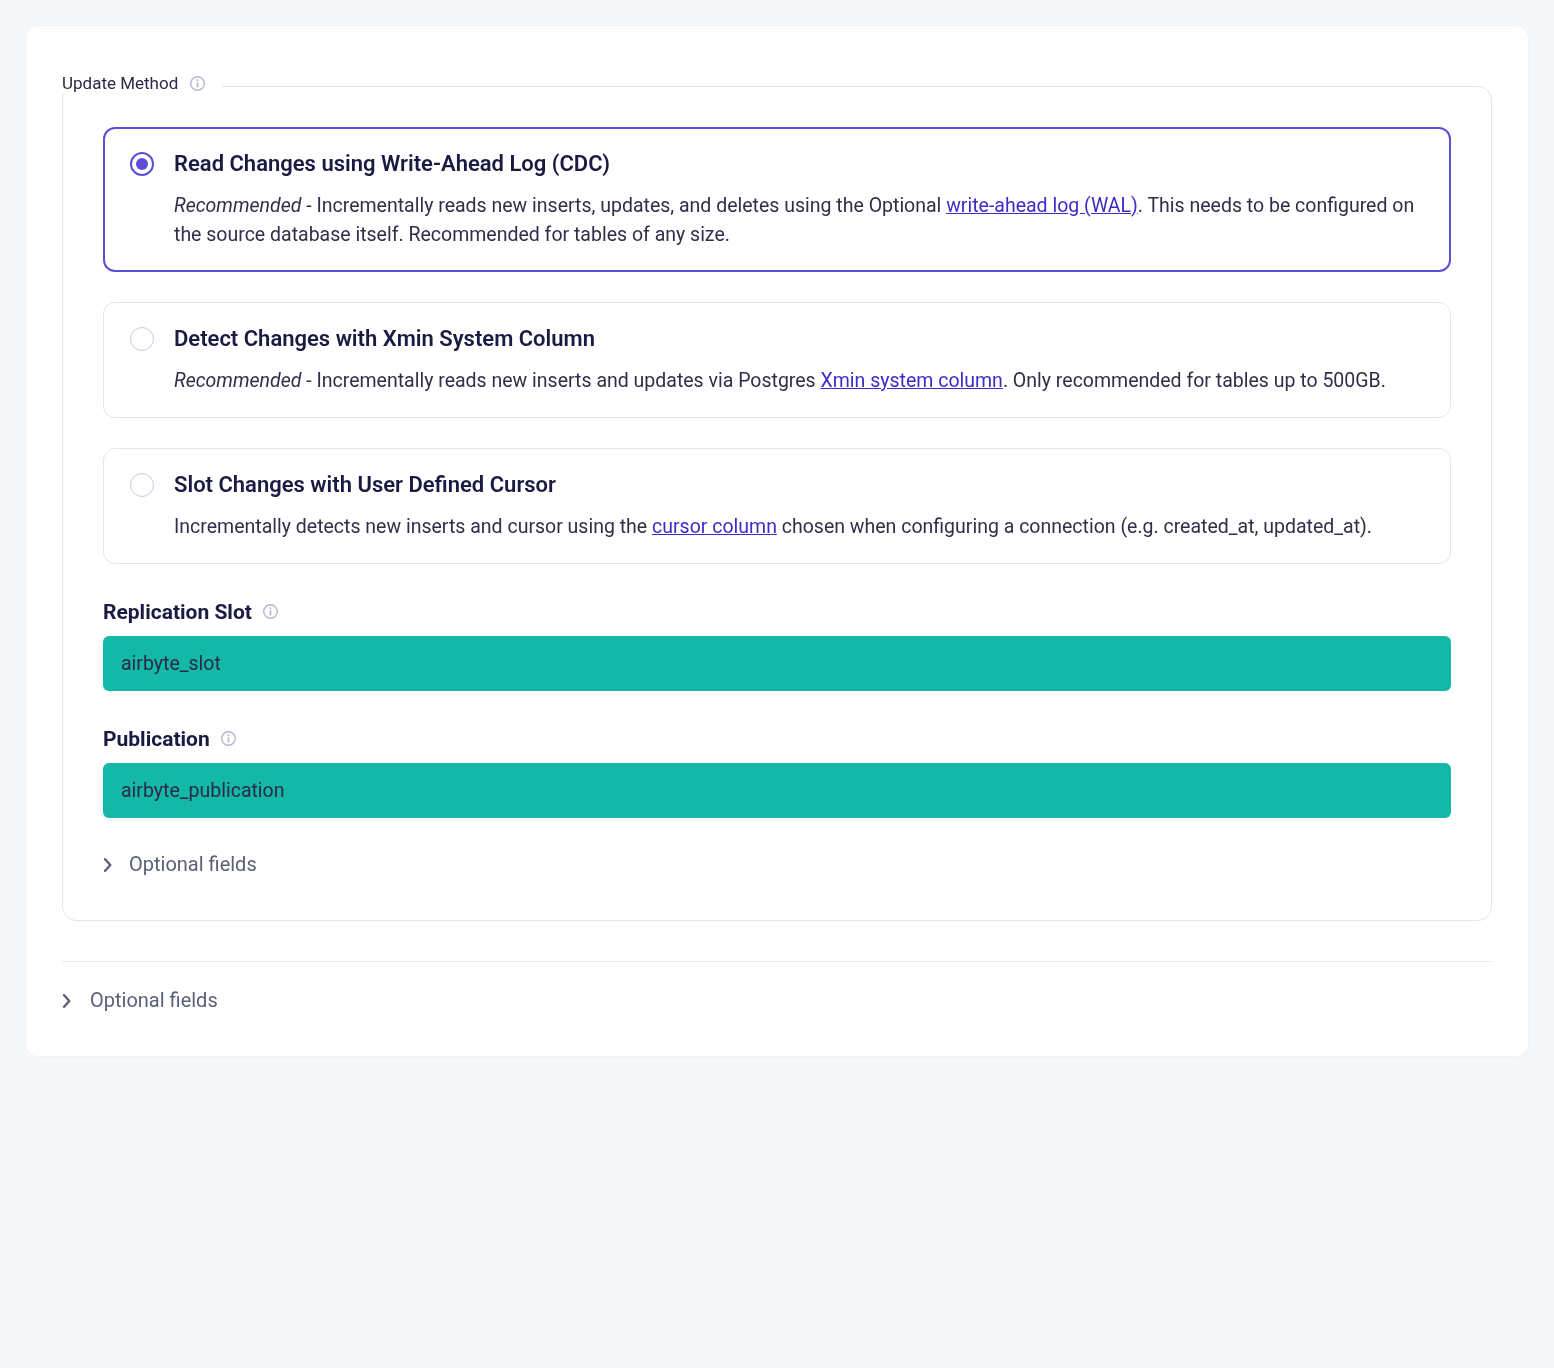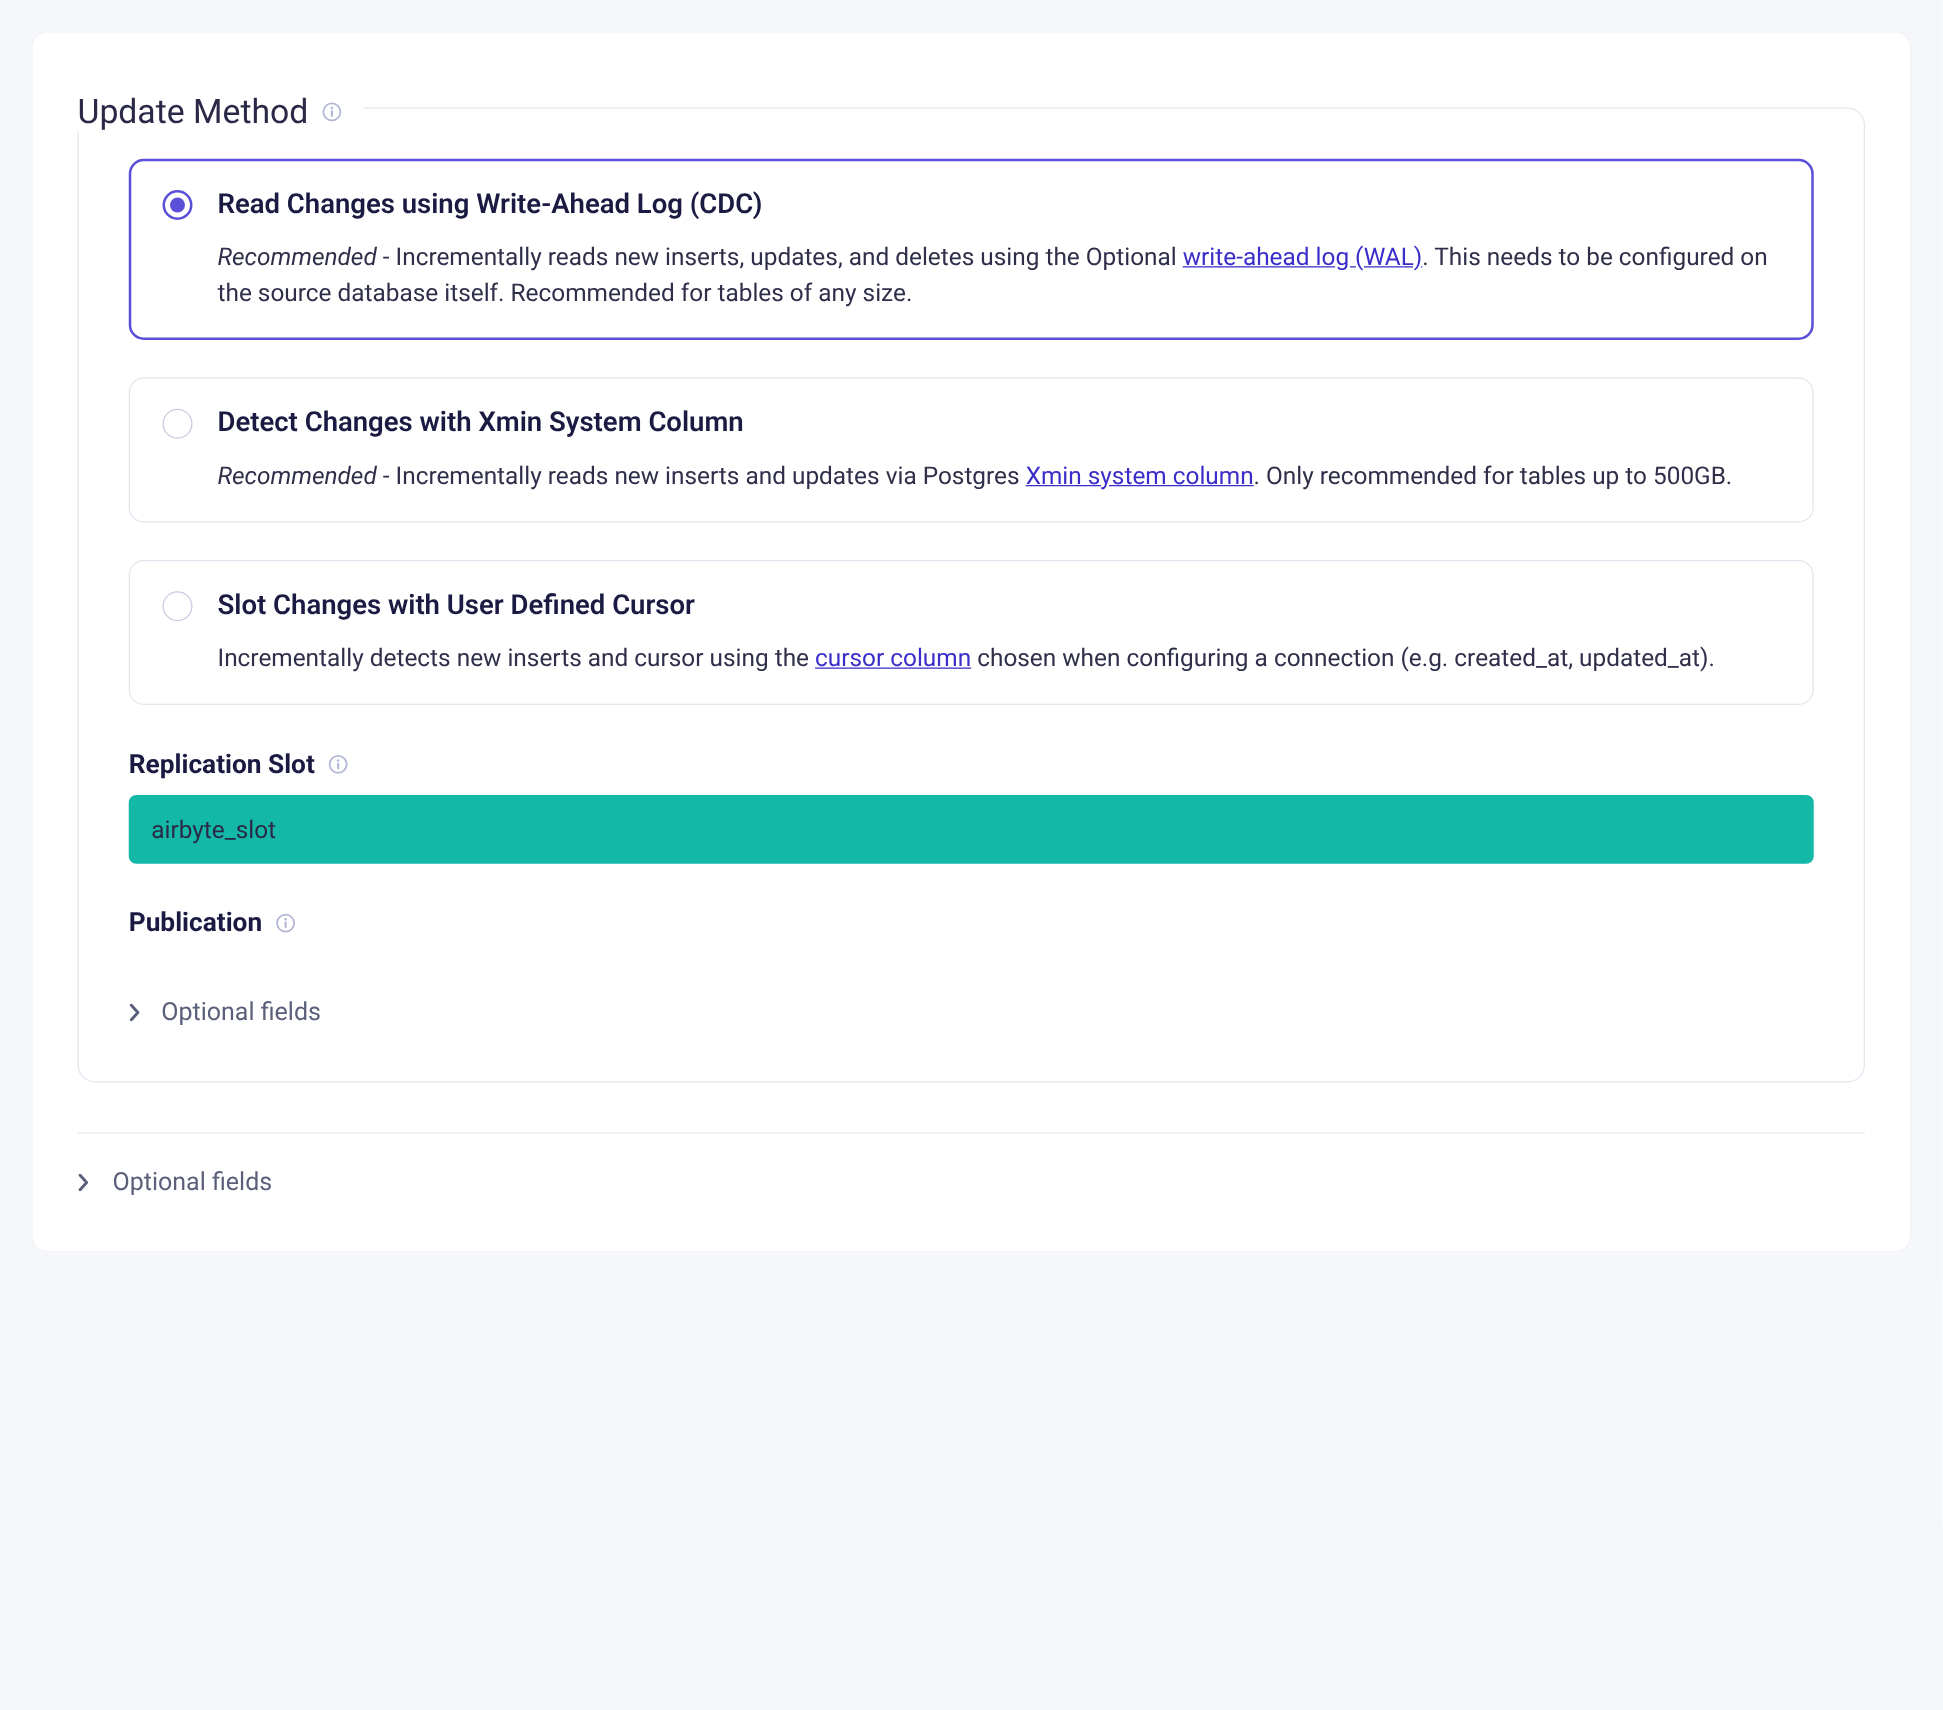--- a/index.html
+++ b/index.html
@@ -31,21 +31,21 @@
   }
   .fieldset-legend {
     position: absolute;
     top: -14px;
     left: -1px;
     background: #fff;
     padding-right: 16px;
     display: inline-flex;
     align-items: center;
     gap: 10px;
-    font-size: 27px;
+    font-size: 17px;
     font-weight: 400;
     color: #2a2a48;
   }
   .fieldset-legend .seg-label {
     background: #fff;
   }
   .info-icon {
     display: inline-flex;
     width: 18px; height: 18px;
     align-items: center; justify-content: center;
@@ -220,20 +220,21 @@
       <div class="field-label">
         <span>Publication</span>
         <span class="info-icon">
           <svg width="17" height="17" viewBox="0 0 16 16" fill="none">
             <circle cx="8" cy="8" r="6.4" stroke="#b3b7d4" stroke-width="1.3"></circle>
             <circle cx="8" cy="5" r="0.95" fill="#b3b7d4"></circle>
             <rect x="7.2" y="6.8" width="1.6" height="5" rx="0.8" fill="#b3b7d4"></rect>
           </svg>
         </span>
       </div>
+      <input class="text-input" type="text" value="airbyte_publication" style="">
     </div>
 
     <div class="expandable">
       <span class="chevron">
         <svg width="10" height="14" viewBox="0 0 8 12" fill="none">
           <path d="M1.5 1 L6 6 L1.5 11" stroke="#5b5f7a" stroke-width="2" stroke-linecap="round" stroke-linejoin="round"></path>
         </svg>
       </span>
       <span>Optional fields</span>
     </div>

